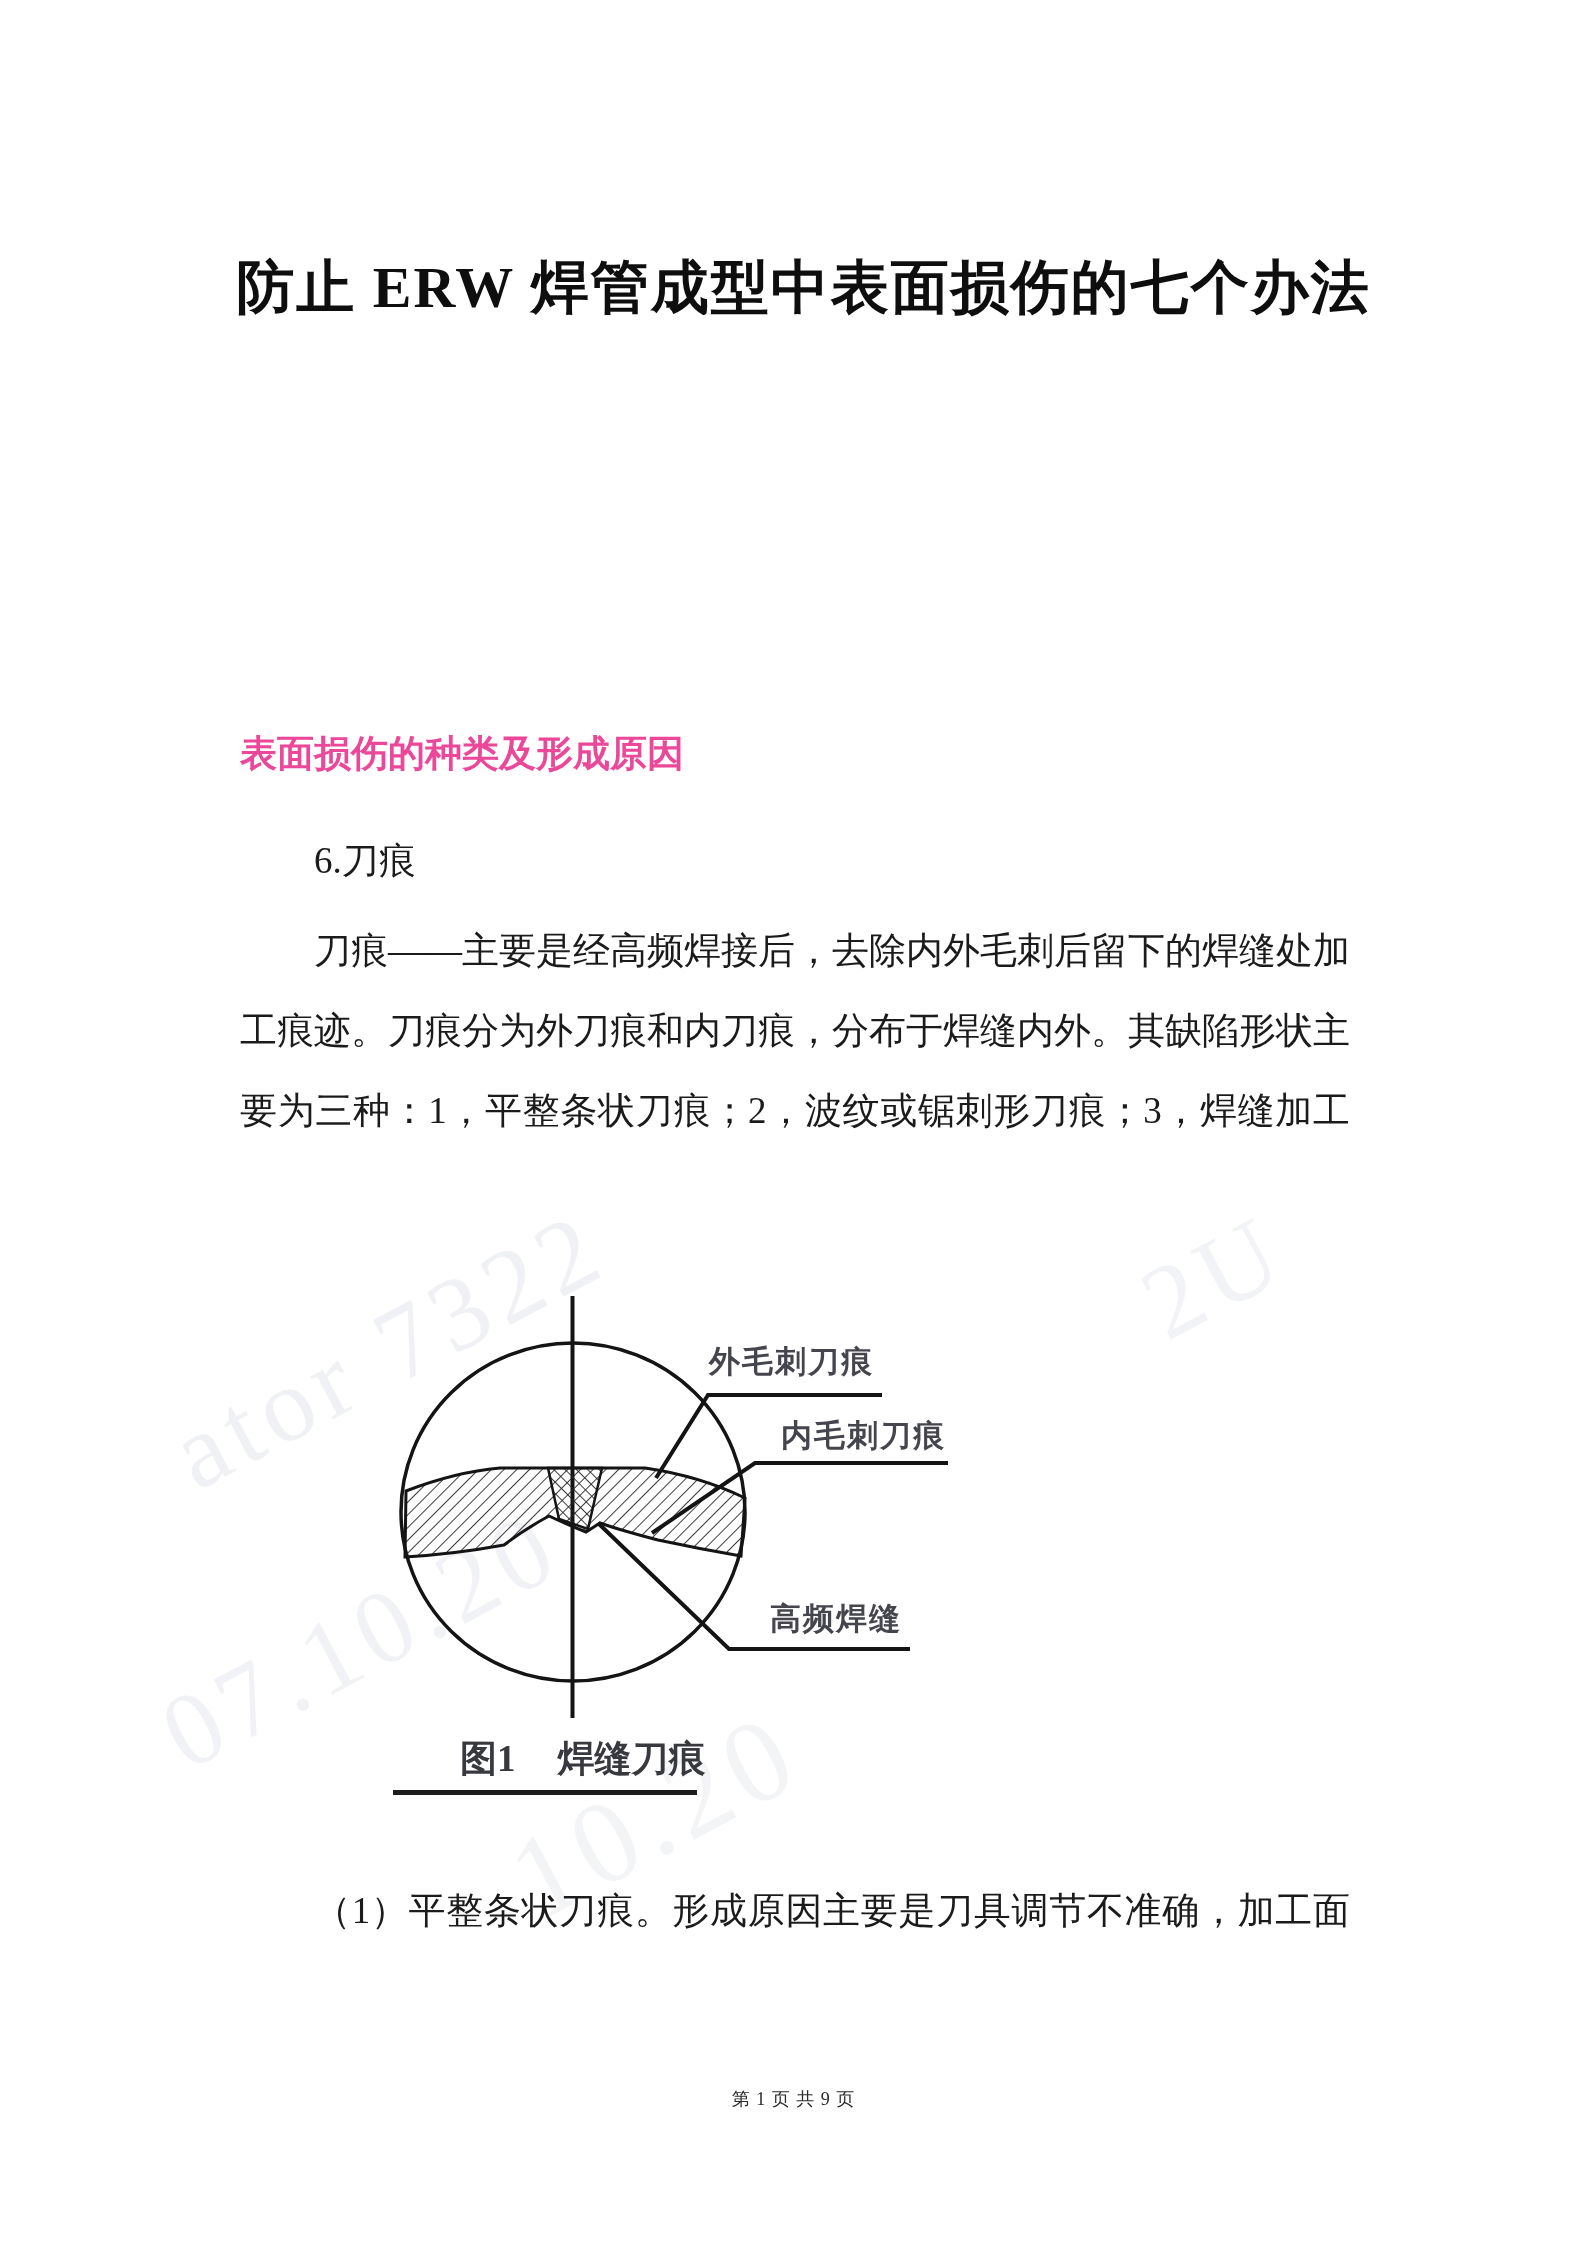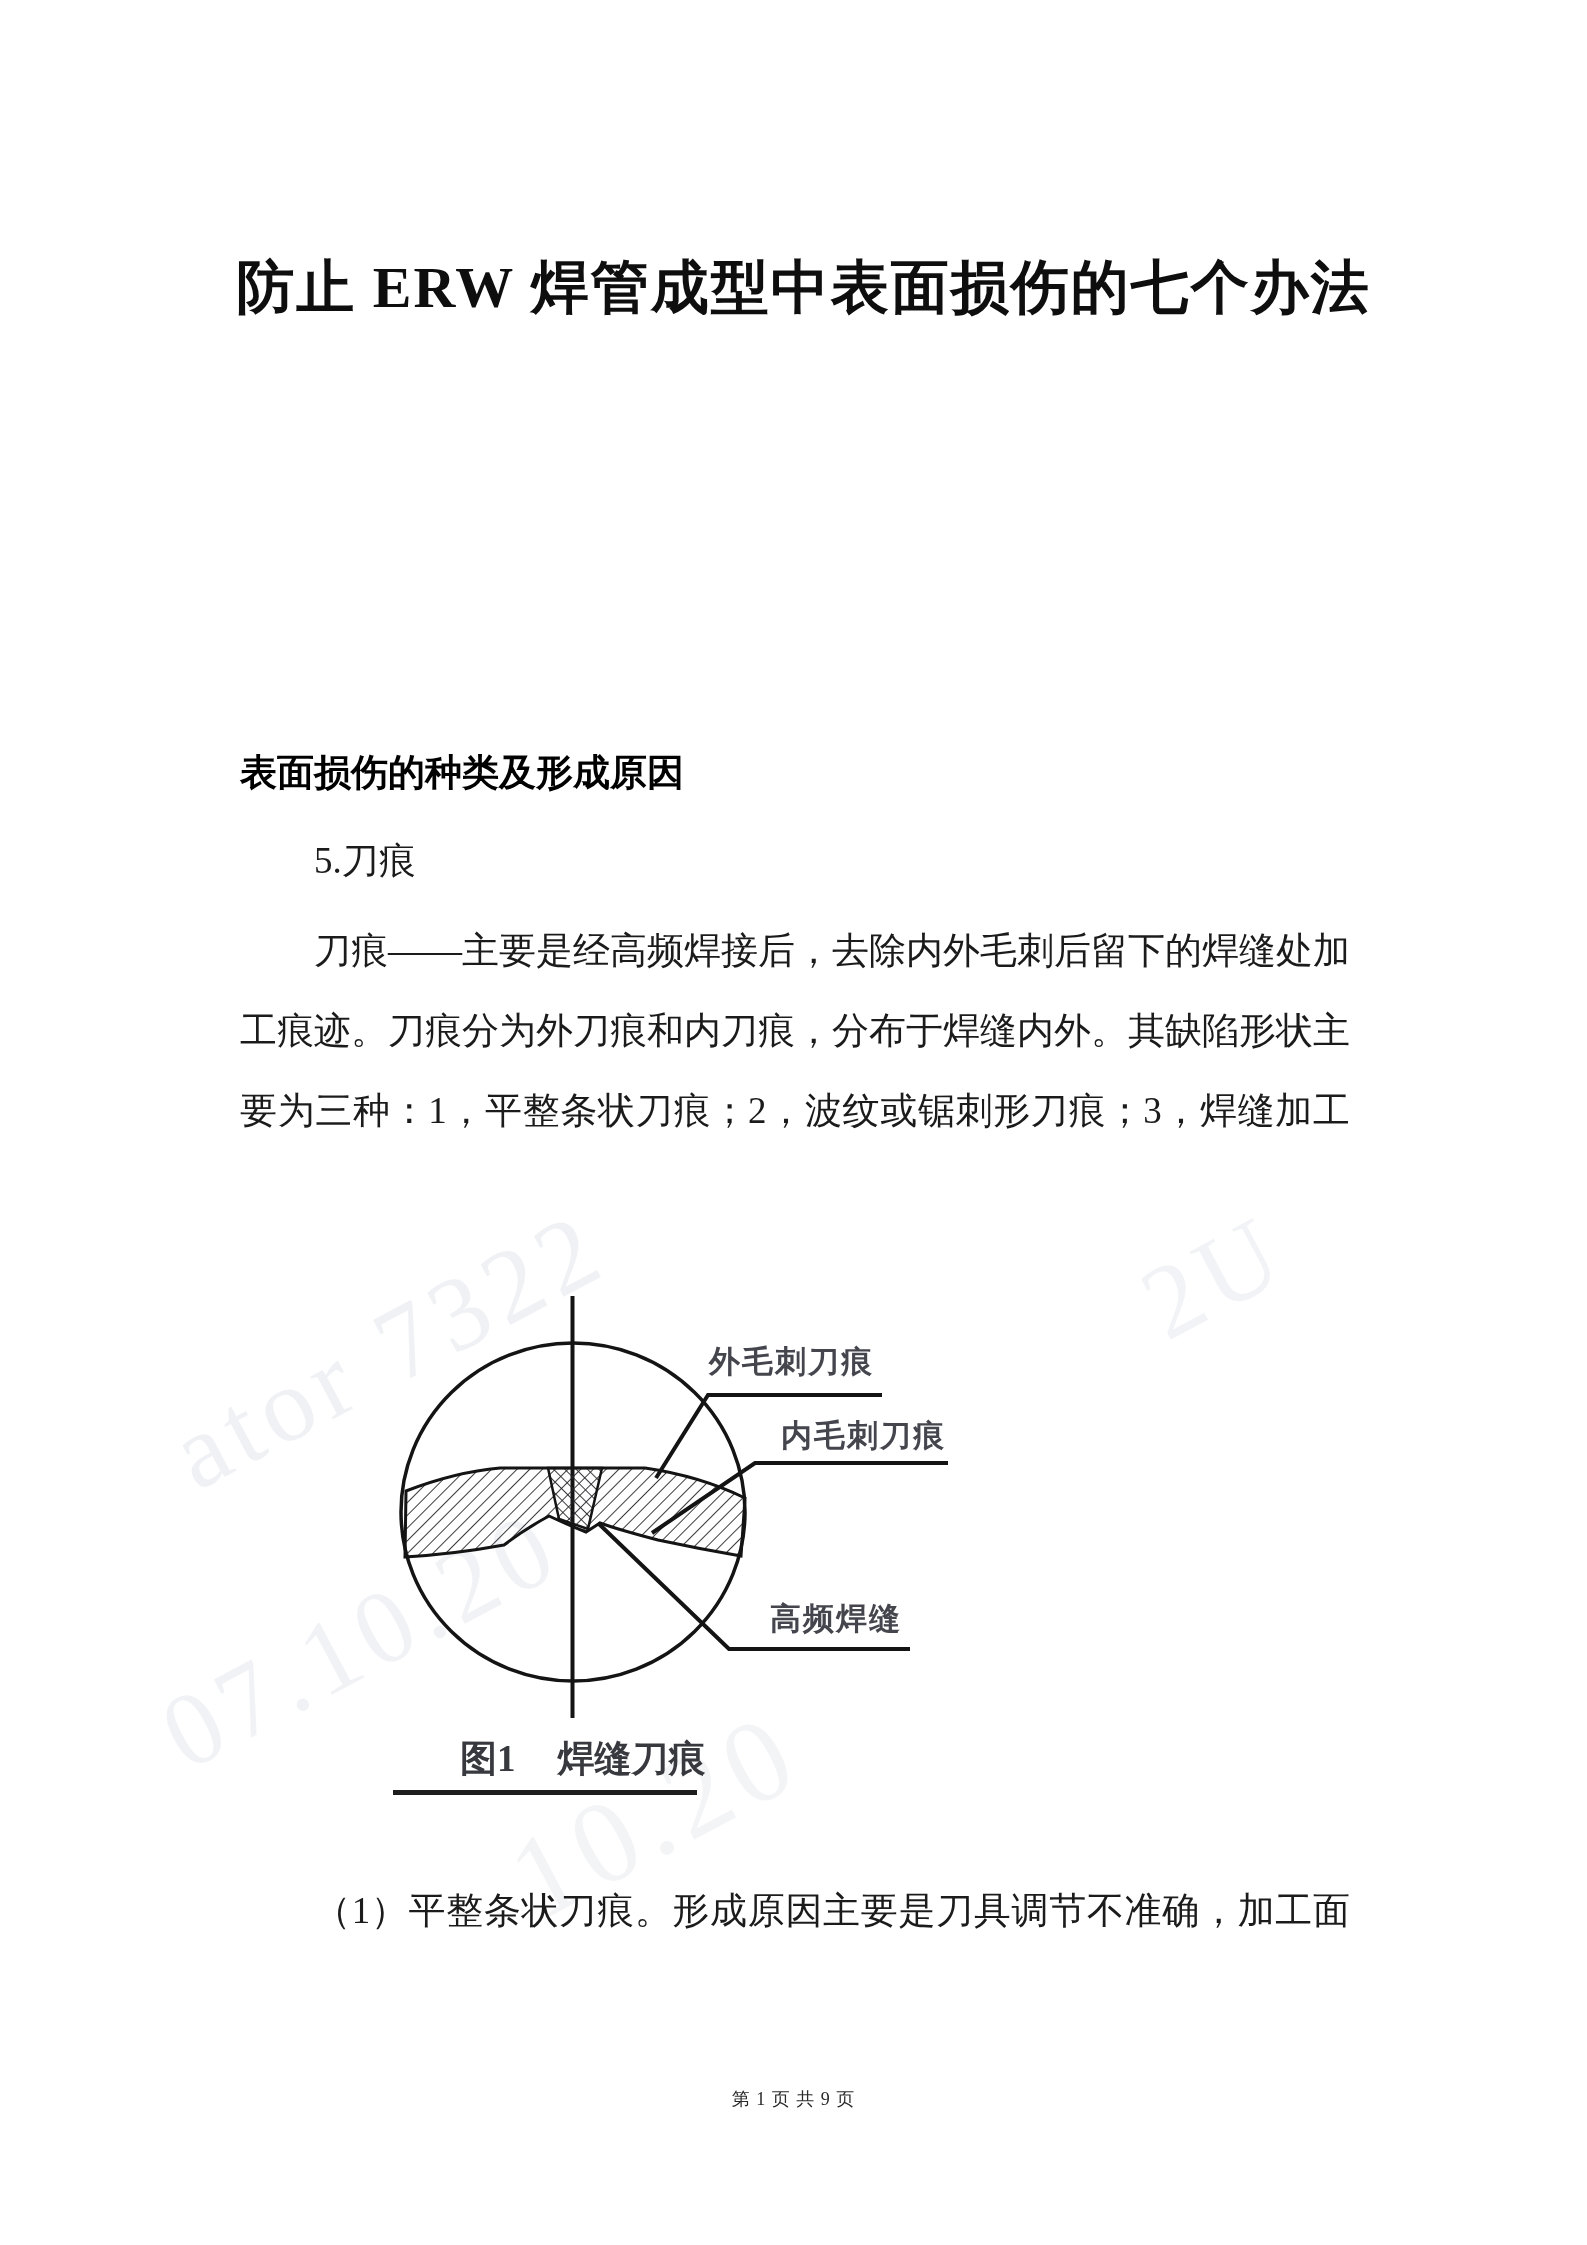--- a/index.html
+++ b/index.html
@@ -32,23 +32,23 @@
   .line{
     height:80px;line-height:80px;
     font-size:37px;
     text-align:justify;
     text-align-last:justify;
     white-space:normal;
   }
   .line.indent{text-indent:74px;}
   .line.last{text-align-last:left;}
   .heading{
-    position:absolute;left:240px;top:733px;
+    position:absolute;left:240px;top:714px;
     font-size:37px;line-height:80px;height:80px;
-    font-weight:bold;color:#000000;
+    font-weight:bold;color:#ec4899;
   }
   .subheading{
     position:absolute;left:314px;top:821px;
     font-size:37px;line-height:80px;height:80px;
   }
   .figure-svg{position:absolute;left:0;top:0;}
   .fig-label{
     font-size:31px;letter-spacing:2px;
     fill:var(--label);
     font-family:"Liberation Serif","DejaVu Serif",serif;
@@ -92,21 +92,21 @@
 
   <span class="wm f1">ator 7322</span>
   <span class="wm f2">07.10.20</span>
   <span class="wm f3">10.20</span>
   <span class="wm f4">2U</span>
 
   <h1 class="title">防止 ERW 焊管成型中表面损伤的七个办法</h1>
 
 
   <div class="heading">表面损伤的种类及形成原因</div>
-  <div class="subheading">5.刀痕</div>
+  <div class="subheading">6.刀痕</div>
 
   <div class="para" style="top:911px">
     <div class="line indent">刀痕——主要是经高频焊接后，去除内外毛刺后留下的焊缝处加</div>
     <div class="line">工痕迹。刀痕分为外刀痕和内刀痕，分布于焊缝内外。其缺陷形状主</div>
     <div class="line">要为三种：1，平整条状刀痕；2，波纹或锯刺形刀痕；3，焊缝加工</div>
   </div>
 
   <svg class="figure-svg" width="1587" height="2245" viewBox="0 0 1587 2245" xmlns="http://www.w3.org/2000/svg">
     <defs>
       <pattern id="hatchF" patternUnits="userSpaceOnUse" width="9" height="9" patternTransform="rotate(45)">

